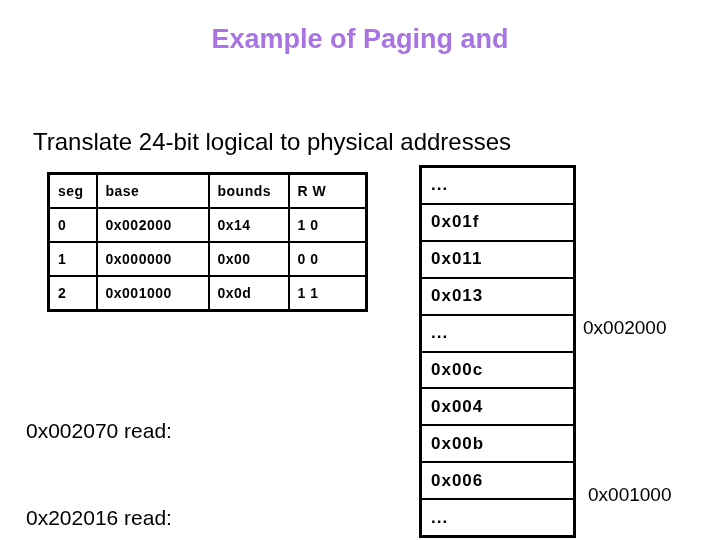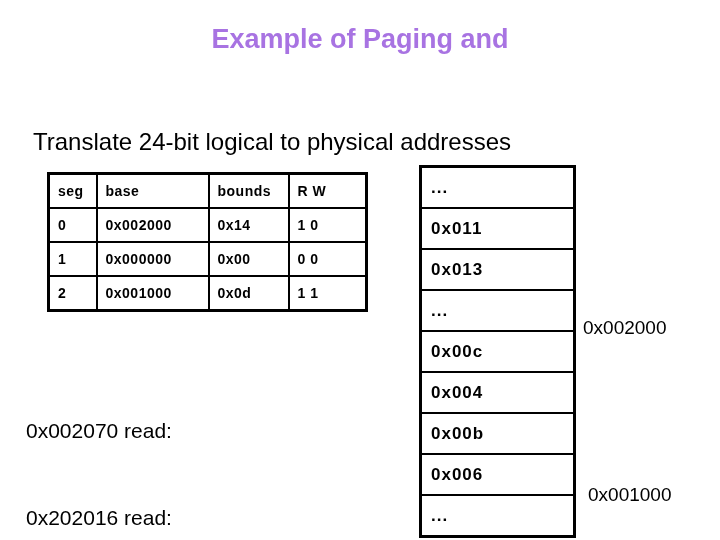--- a/index.html
+++ b/index.html
@@ -149,20 +149,21 @@
       <td>2</td>
       <td>0x001000</td>
       <td>0x0d</td>
       <td>1 1</td>
     </tr>
   </tbody>
     </table>
 
   <div class="page-table">
     <div class="pt-row">...</div>
+    <div class="pt-row">0x01f</div>
     <div class="pt-row">0x011</div>
     <div class="pt-row">0x013</div>
     <div class="pt-row">...</div>
     <div class="pt-row">0x00c</div>
     <div class="pt-row">0x004</div>
     <div class="pt-row">0x00b</div>
     <div class="pt-row">0x006</div>
     <div class="pt-row">...</div>
   </div>
 

